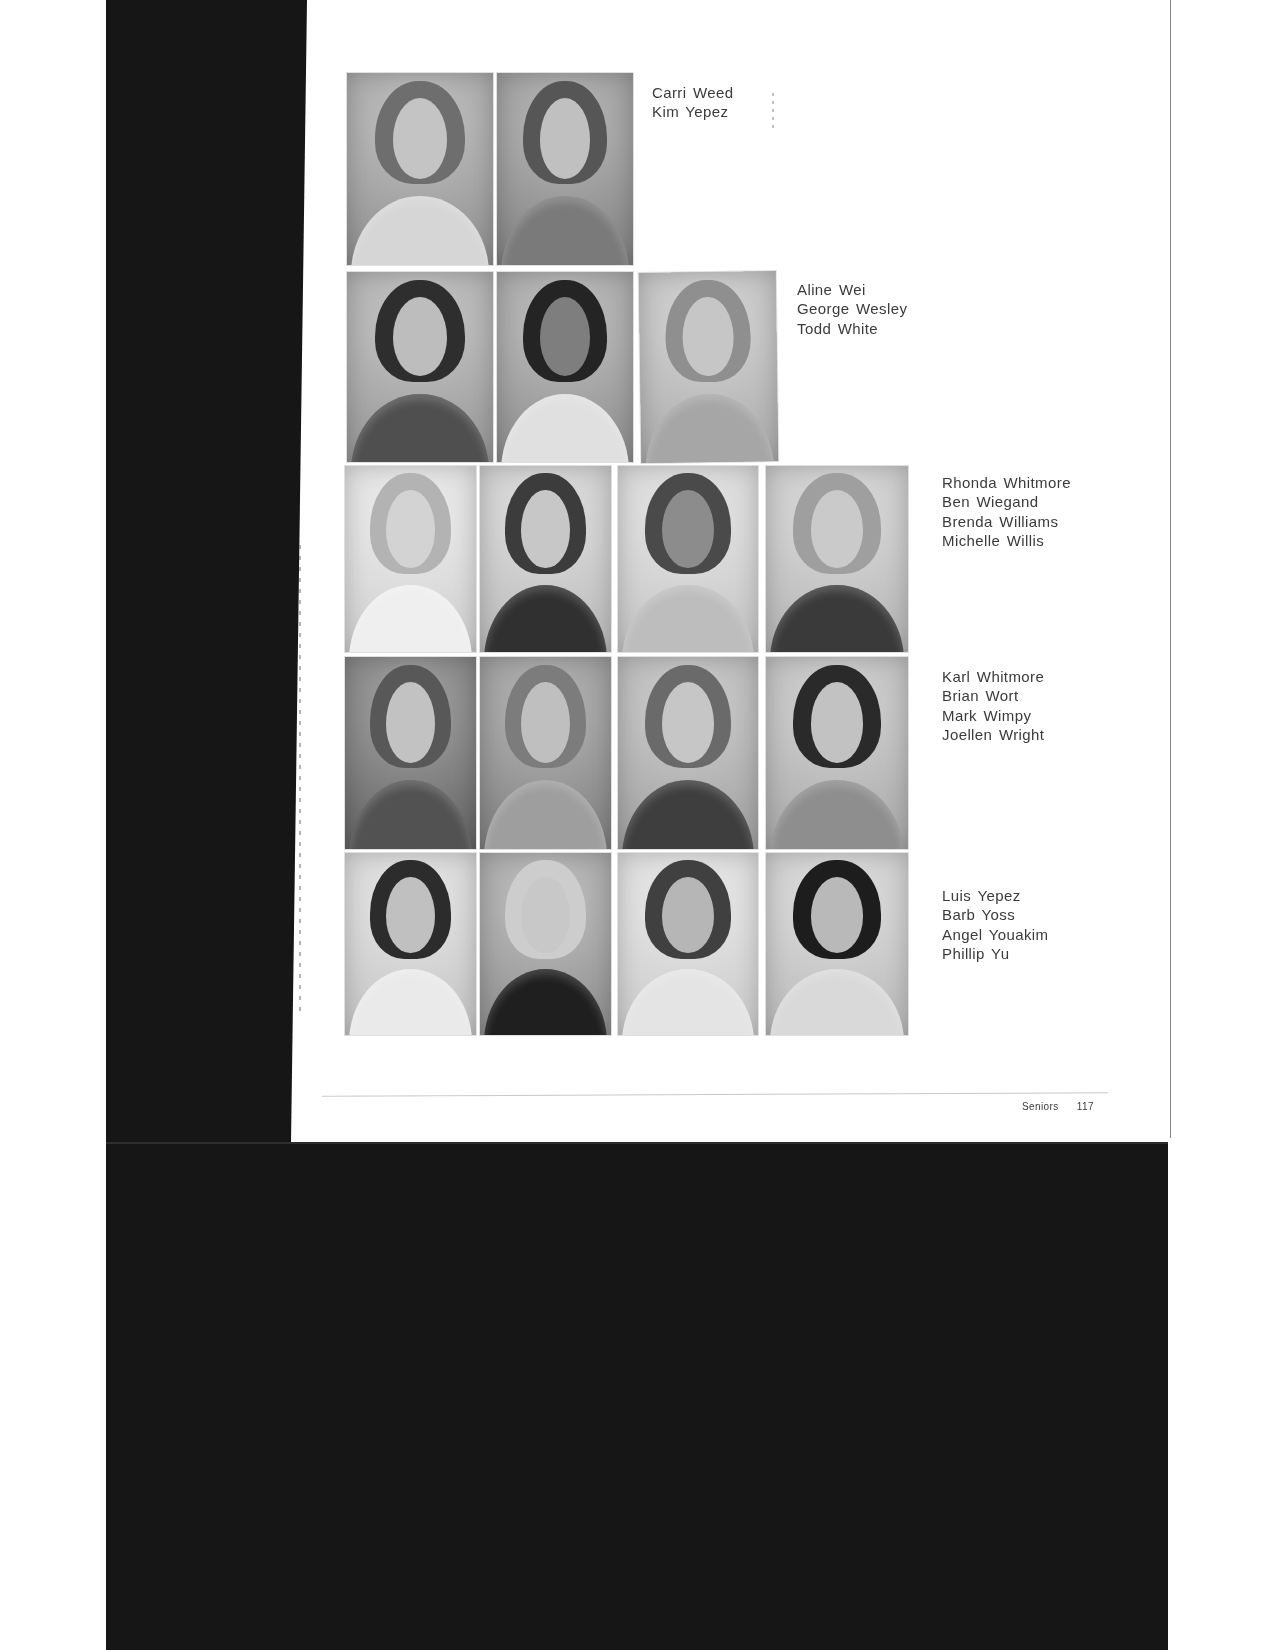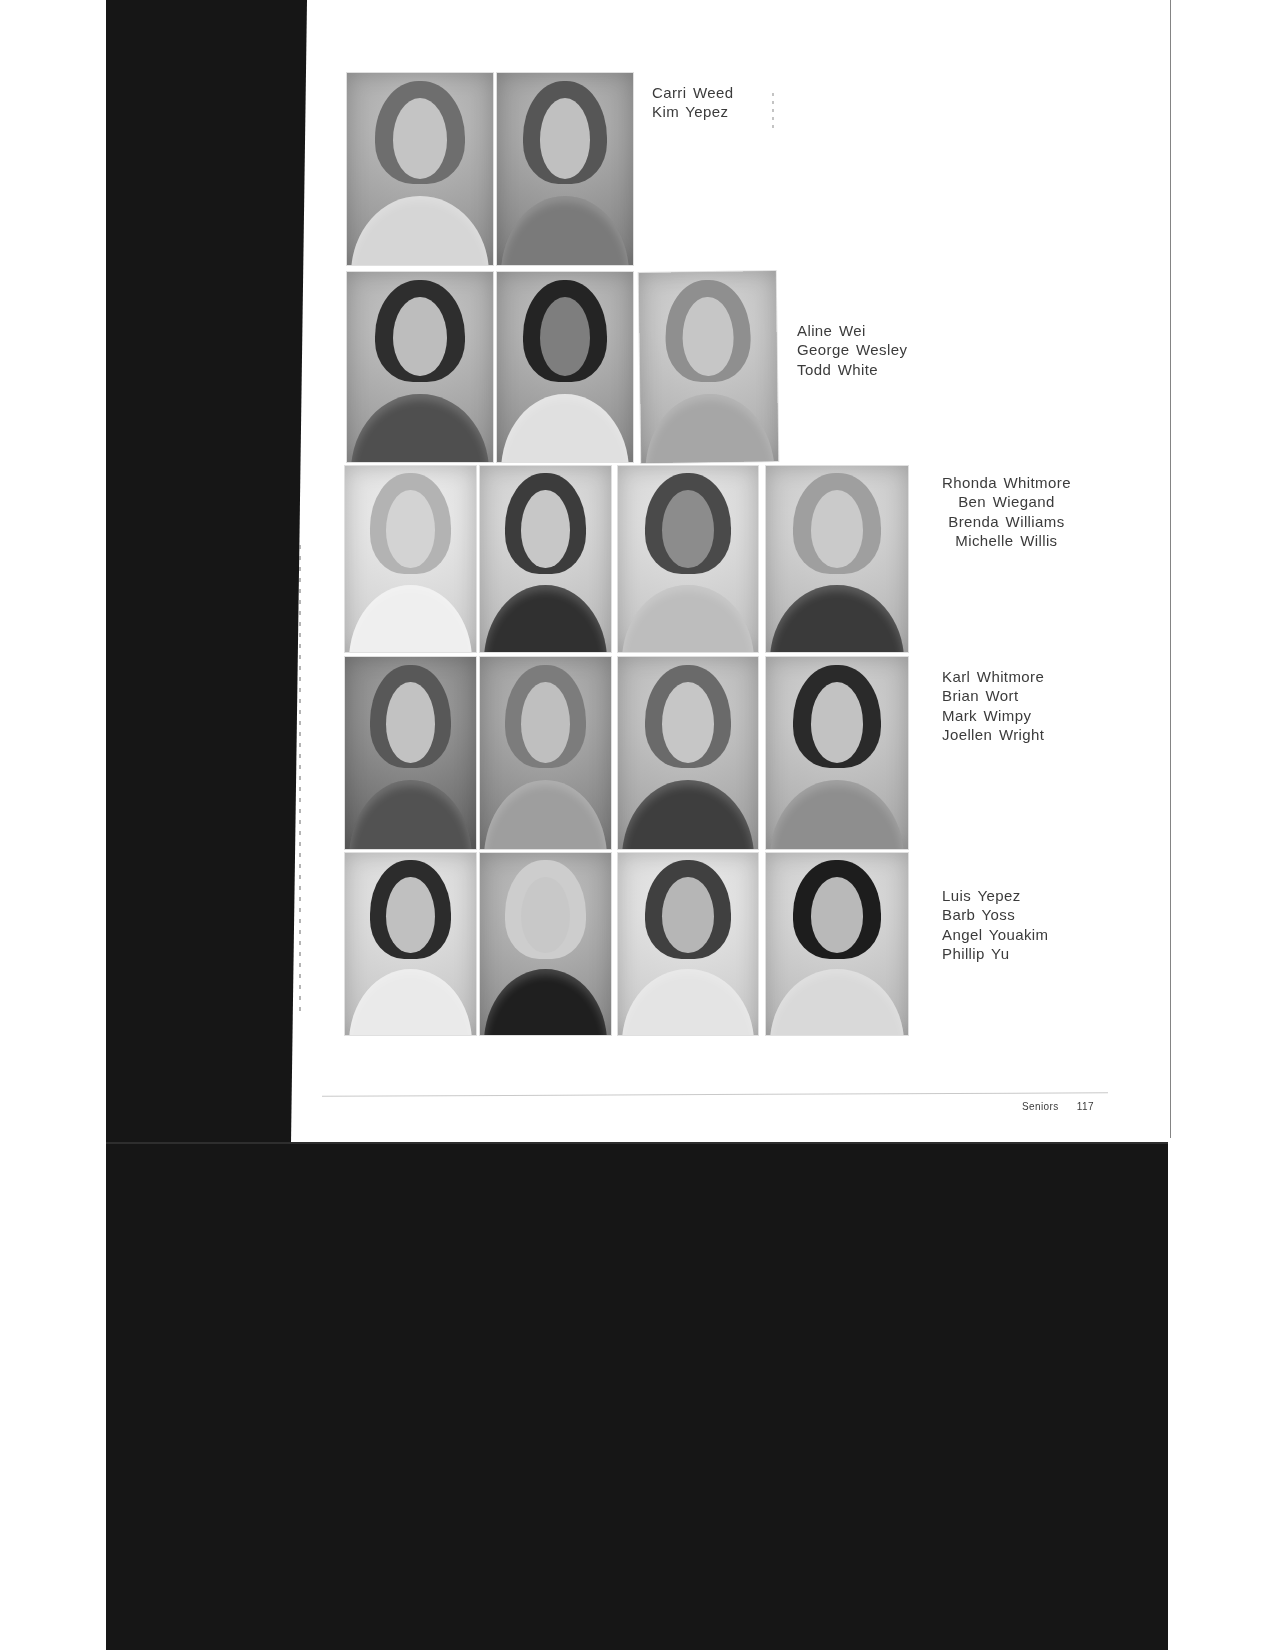--- a/index.html
+++ b/index.html
@@ -100,21 +100,21 @@
       <div class="photo" title="portrait, short hair, light shirt and tie" style="left: 497px; top: 272px; width: 136px; height: 190px; --bg: #9b9b9b; --hair: #242424; --skin: #7e7e7e; --torso: #e0e0e0; transform: rotate(0deg);">
         <i class="hair"></i>
         <i class="face"></i>
         <i class="torso"></i>
       </div>
       <div class="photo" title="portrait, curly hair, glasses, plaid shirt" style="left: 640px; top: 272px; width: 137px; height: 190px; --bg: #bdbdbd; --hair: #8f8f8f; --skin: #c6c6c6; --torso: #a6a6a6; transform: rotate(-0.8deg);">
         <i class="hair"></i>
         <i class="face"></i>
         <i class="torso"></i>
       </div>
-      <div class="caption" style="left: 797px; top: 280px; margin-top: 41px;">
+      <div class="caption" style="left: 797px; top: 280px;">
         <div>Aline Wei</div>
         <div>George Wesley</div>
         <div>Todd White</div>
       </div>
       <div class="photo" title="portrait, light blouse, very light background" style="left: 345px; top: 466px; width: 131px; height: 186px; --bg: #e4e4e4; --hair: #b3b3b3; --skin: #d3d3d3; --torso: #efefef; transform: rotate(0deg);">
         <i class="hair"></i>
         <i class="face"></i>
         <i class="torso"></i>
       </div>
       <div class="photo" title="portrait, dark suit and tie" style="left: 480px; top: 466px; width: 131px; height: 186px; --bg: #cdcdcd; --hair: #3c3c3c; --skin: #c7c7c7; --torso: #303030; transform: rotate(0deg);">
@@ -125,21 +125,21 @@
       <div class="photo" title="portrait, short curly hair, light sweater" style="left: 618px; top: 466px; width: 140px; height: 186px; --bg: #d8d8d8; --hair: #4a4a4a; --skin: #8c8c8c; --torso: #bdbdbd; transform: rotate(0deg);">
         <i class="hair"></i>
         <i class="face"></i>
         <i class="torso"></i>
       </div>
       <div class="photo" title="portrait, feathered blonde hair, dark sweater with ribbon" style="left: 766px; top: 466px; width: 142px; height: 186px; --bg: #c7c7c7; --hair: #9f9f9f; --skin: #cacaca; --torso: #3a3a3a; transform: rotate(0deg);">
         <i class="hair"></i>
         <i class="face"></i>
         <i class="torso"></i>
       </div>
-      <div class="caption" style="left: 942px; top: 473px; text-align: center;">
+      <div class="caption" style="left: 942px; top: 473px;">
         <div>Rhonda Whitmore</div>
         <div>Ben Wiegand</div>
         <div>Brenda Williams</div>
         <div>Michelle Willis</div>
       </div>
       <div class="photo" title="portrait, feathered hair, wide collar, dark jacket" style="left: 345px; top: 657px; width: 131px; height: 192px; --bg: #6e6e6e; --hair: #585858; --skin: #c2c2c2; --torso: #525252; transform: rotate(0deg);">
         <i class="hair"></i>
         <i class="face"></i>
         <i class="torso"></i>
       </div>

